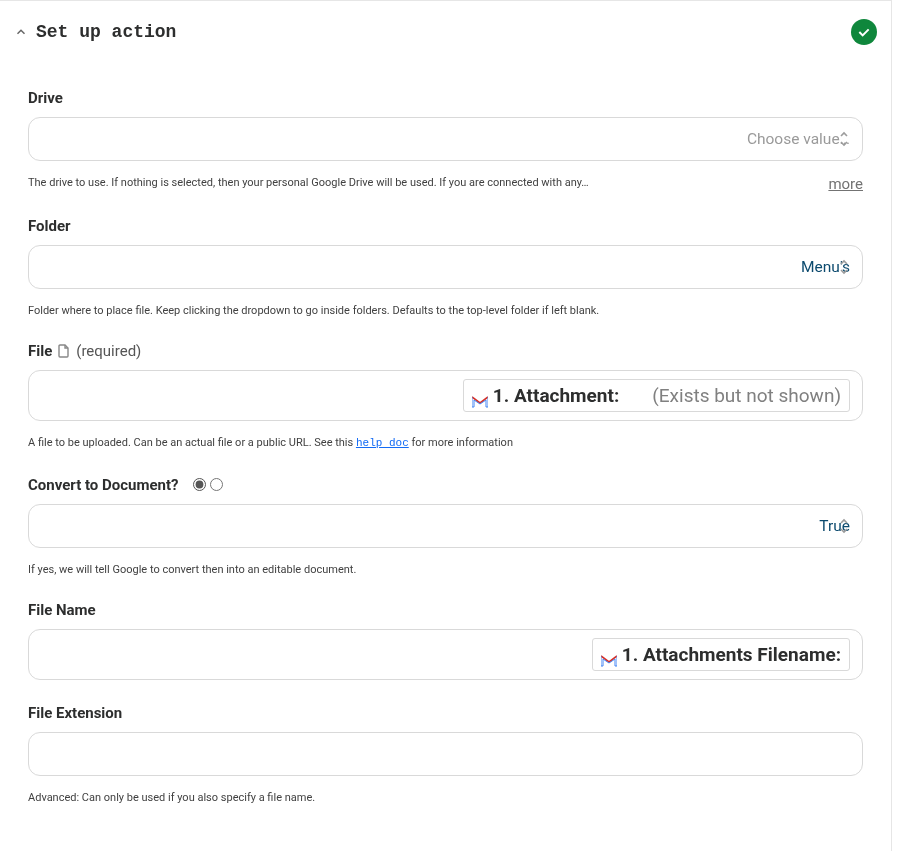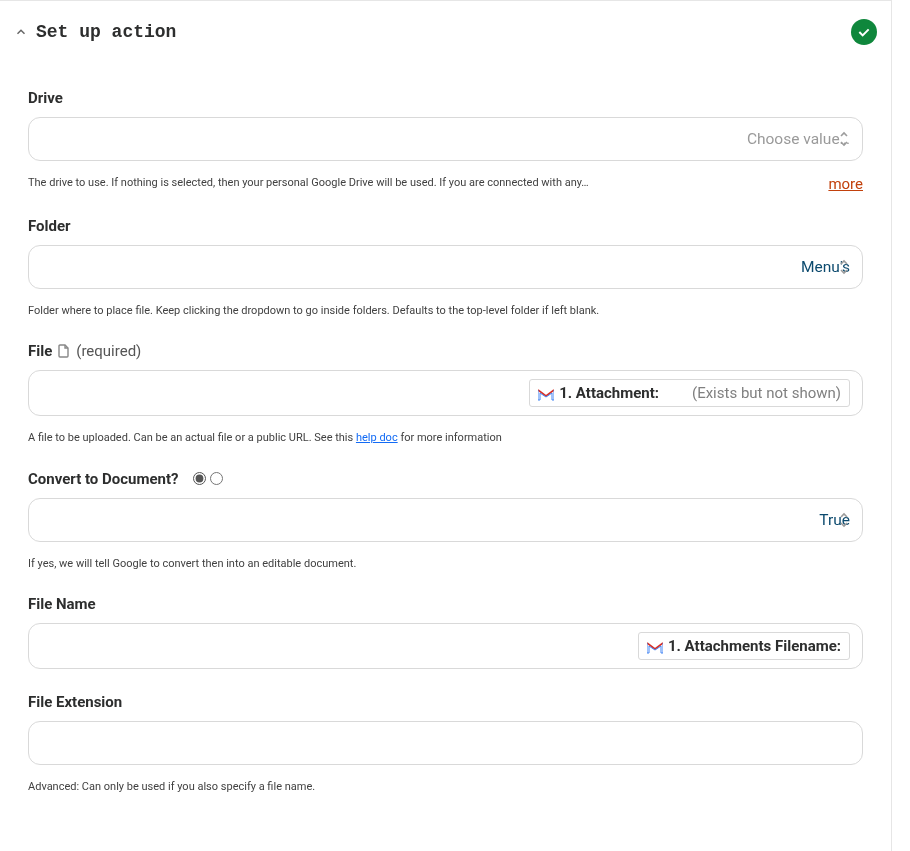--- a/index.html
+++ b/index.html
@@ -95,36 +95,36 @@
       align-items: flex-start;
       gap: 16px;
       margin-top: 14px;
     }
     .helper {
       font-size: 11px;
       color: #414141;
       line-height: 1.4;
       flex: 1;
     }
-    .helper a { color: #136bf5; text-decoration: underline; }
+    .helper a { color: #136bf5; text-decoration: underline; font-family: Liberation Mono, monospace; }
     .more-link {
-      color: #c2410c;
+      color: #737373;
       text-decoration: underline;
       font-size: 15px;
       cursor: pointer;
     }
     .pill {
       display: inline-flex;
       align-items: center;
       background: #fff;
       border: 1px solid #d9d9d9;
       border-radius: 3px;
       padding: 4px 8px;
       gap: 5px;
-      font-size: 15px;
+      font-size: 19px;
     }
     .pill .bold { font-weight: 700; }
     .pill .light { color: #808080; margin-left: 28px; }
     .gmail-icon {
       width:16px; height:12px;
       display:inline-block;
       position:relative;
     }
     .radio-group {
       display: inline-flex;

